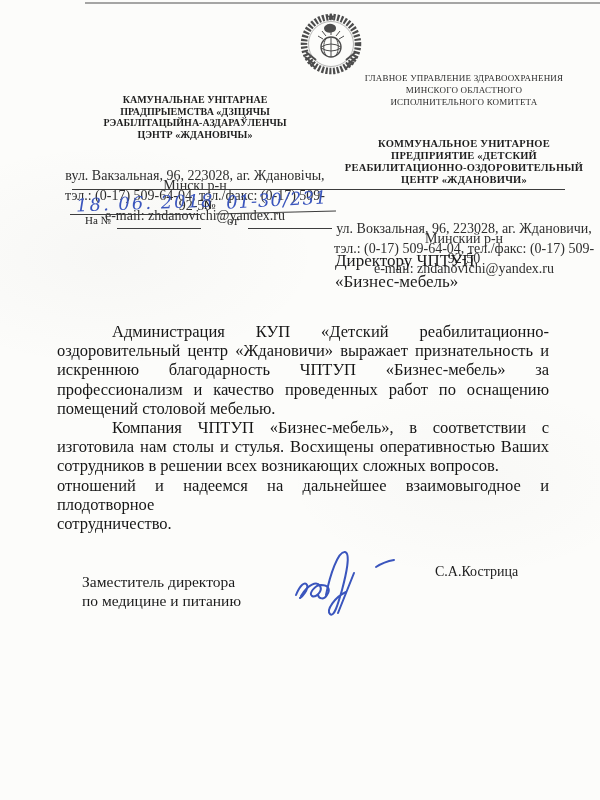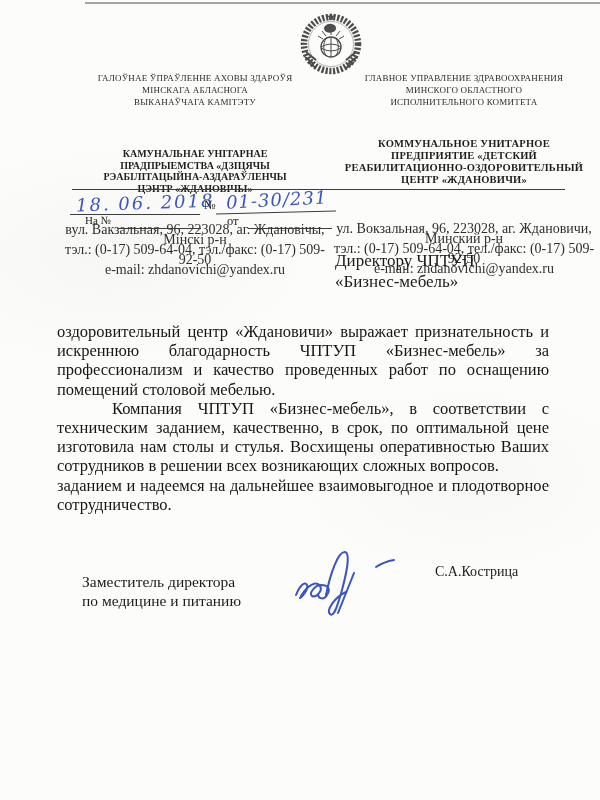--- a/index.html
+++ b/index.html
@@ -92,23 +92,20 @@
           <path d="M40,28 L45,25"></path>
       </g>
     </g>
 
     <path d="M26,15 q3,-3 7,-2 q4,1 4,4 q0,3 -3,4 q-5,2 -8,-1 q-2,-3 0,-5 z" fill="#4d4d4d"></path>
 
     <path d="M32,2 l1.1,2.6 2.9,0.2 -2.2,1.9 0.7,2.8 -2.5,-1.5 -2.5,1.5 0.7,-2.8 -2.2,-1.9 2.9,-0.2 z" fill="#4d4d4d"></path>
   </svg>
 
   <div class="col col-left">
-    <div class="dept">ГАЛОЎНАЕ ЎПРАЎЛЕННЕ АХОВЫ ЗДАРОЎЯ
-МІНСКАГА АБЛАСНОГА
-ВЫКАНАЎЧАГА КАМІТЭТУ</div>
     <div class="org">КАМУНАЛЬНАЕ УНІТАРНАЕ
 ПРАДПРЫЕМСТВА «ДЗІЦЯЧЫ
 РЭАБІЛІТАЦЫЙНА-АЗДАРАЎЛЕНЧЫ
 ЦЭНТР «ЖДАНОВІЧЫ»</div>
     <div class="addr">вул. Вакзальная, 96, 223028, аг. Ждановічы, Мінскі р-н
 тэл.: (0-17) 509-64-04, тэл./факс: (0-17) 509-92-50
 e-mail: zhdanovichi@yandex.ru</div>
   </div>
 
   <div class="col col-right">
@@ -133,29 +130,29 @@
   <div class="u u-num"></div>
   <div class="ref-na">На №</div>
   <div class="u u-na"></div>
   <div class="ref-ot">от</div>
   <div class="u u-ot"></div>
 
   <div class="addressee">Директору ЧПТУП
 «Бизнес-мебель»</div>
 
   <div class="body-text">
+      <div class="bline first">Администрация КУП «Детский реабилитационно-</div>
       <div class="bline">оздоровительный центр «Ждановичи» выражает признательность и</div>
       <div class="bline">искреннюю благодарность ЧПТУП «Бизнес-мебель» за</div>
       <div class="bline">профессионализм и качество проведенных работ по оснащению</div>
       <div class="bline last">помещений столовой мебелью.</div>
       <div class="bline first">Компания ЧПТУП «Бизнес-мебель», в соответствии с</div>
-      <div class="bline">техническим заданием, качественно, в срок, по оптимальной цене</div>
       <div class="bline">изготовила нам столы и стулья. Восхищены оперативностью Ваших</div>
       <div class="bline last">сотрудников в решении всех возникающих сложных вопросов.</div>
-      <div class="bline">заданием и надеемся на дальнейшее взаимовыгодное и плодотворное</div>
+      <div class="bline">отношений и надеемся на дальнейшее взаимовыгодное и плодотворное</div>
       <div class="bline last">сотрудничество.</div>
     </div>
 
   <div class="sign-position">Заместитель директора
 по медицине и питанию</div>
   <svg class="sign-svg" viewBox="0 0 130 84">
     <g stroke="#3a55bd" stroke-width="2" fill="none" stroke-linecap="round">
       <path d="M8,52 C12,42 17,38 19,42 C21,46 14,54 12,55"></path>
       <path d="M13,53 C20,41 29,38 32,43 C35,48 28,55 24,53 C20,51 27,42 33,42 C40,42 43,46 39,52 C36,57 31,56 30,52"></path>
       <path d="M38,52 C42,32 50,8 57,9 C63,10 58,32 54,47 C50,61 46,75 42,71 C38,67 47,54 58,49"></path>

